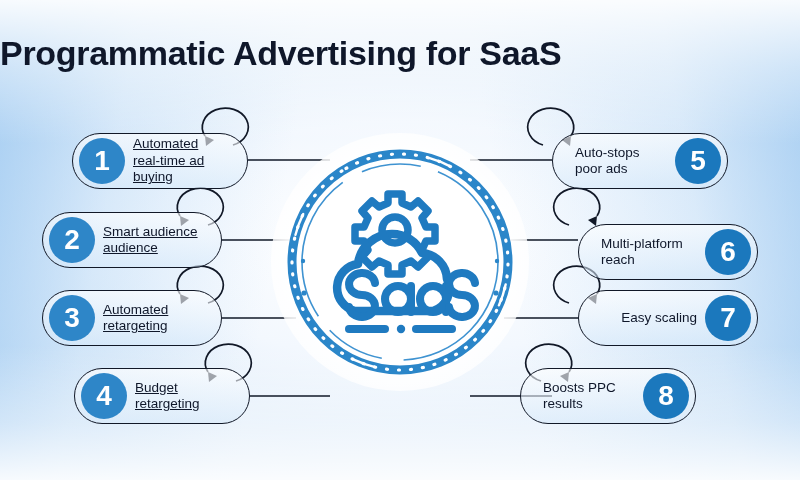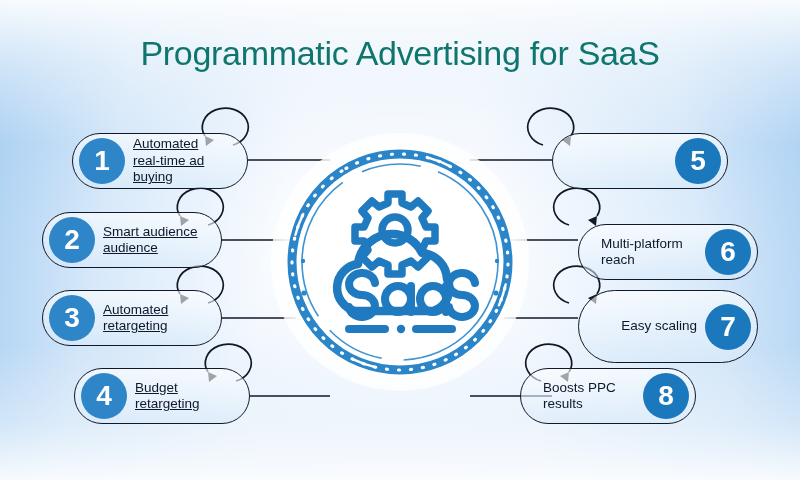--- a/index.html
+++ b/index.html
@@ -29,23 +29,23 @@
     position:absolute; inset:0;
     background: linear-gradient(180deg, rgba(255,255,255,.92) 0%, rgba(255,255,255,.45) 14%, rgba(255,255,255,0) 30%);
   }
   .bg-bottom {
     position:absolute; inset:0;
     background: linear-gradient(0deg, rgba(255,255,255,.9) 0%, rgba(255,255,255,.4) 12%, rgba(255,255,255,0) 28%);
   }
 
   #title {
     position:absolute; top:34px; left:0; width:800px;
-    text-align:center;
-    font-size:34px; font-weight:normal; letter-spacing:-0.3px;
-    color:#0f766e;
+    text-align:left;
+    font-size:34px; font-weight:bold; letter-spacing:-0.3px;
+    color:#0f172a;
   }
 
   
   #wires { position:absolute; inset:0; }
 
   .pill {
     position:absolute;
     border:1.6px solid #111827;
     border-radius:999px;
     background: linear-gradient(180deg, rgba(255,255,255,.62), rgba(214,233,250,.55));
@@ -150,29 +150,30 @@
     <div class="badge">3</div>
     <div class="ptext">Automated retargeting</div>
   </div>
 
   <div class="pill left" style="left:74px;  top:368px; width:176px; height:56px;">
     <div class="badge">4</div>
     <div class="ptext">Budget retargeting</div>
   </div>
 
   <div class="pill right" style="left:552px; top:133px; width:176px; height:56px;">
+    <div class="ptext">Auto-stops poor ads</div>
     <div class="badge dark">5</div>
   </div>
 
   <div class="pill right" style="left:578px; top:224px; width:180px; height:56px;">
     <div class="ptext">Multi-platform reach</div>
     <div class="badge dark">6</div>
   </div>
 
-  <div class="pill right" style="left:578px; top:290px; width:180px; height:73px;">
+  <div class="pill right" style="left:578px; top:290px; width:180px; height:56px;">
     <div class="ptext">Easy scaling</div>
     <div class="badge dark">7</div>
   </div>
 
   <div class="pill right" style="left:520px; top:368px; width:176px; height:56px;">
     <div class="ptext">Boosts PPC results</div>
     <div class="badge dark">8</div>
   </div>
 
   <div id="center">

